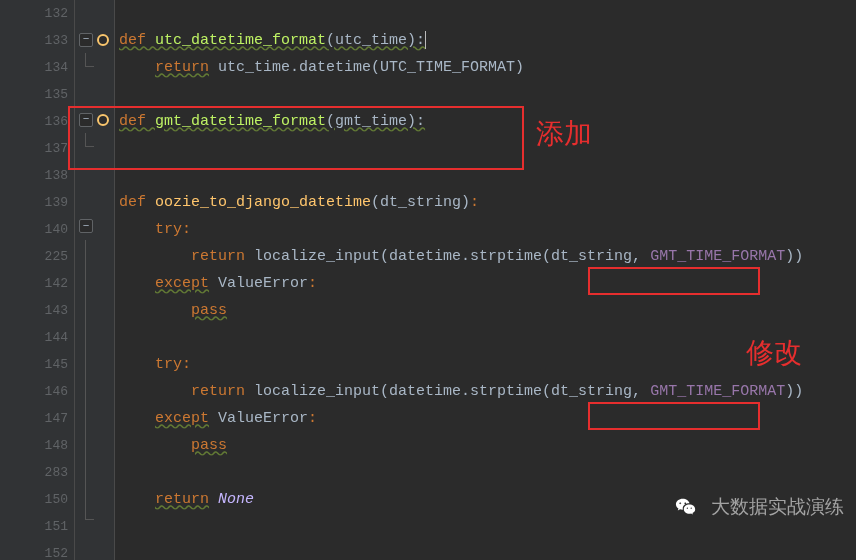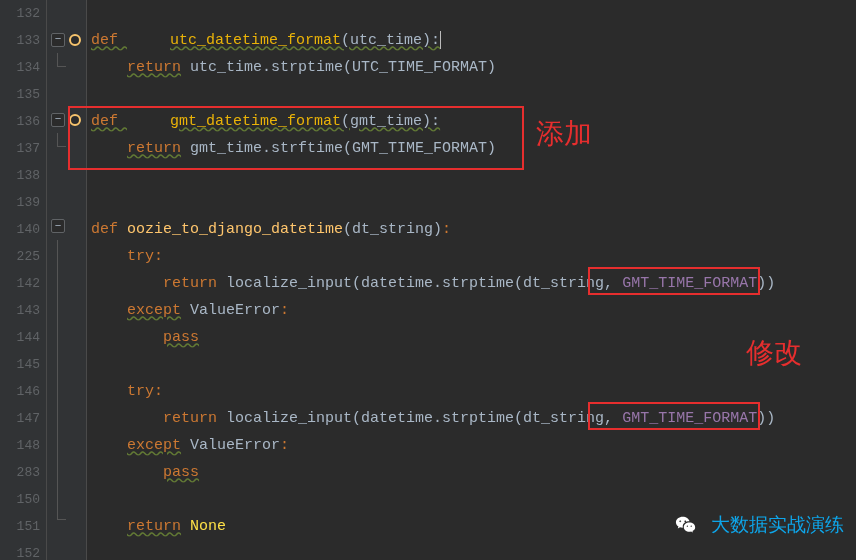--- a/index.html
+++ b/index.html
@@ -8,21 +8,21 @@
       font-size: 15px;
       background: #2B2B2B;
       color: #A9B7C6;
       width: 856px;
       height: 560px;
       overflow: hidden;
       position: relative;
       display: flex;
     }
     .gutter {
-      width: 47px;
+      width: 75px;
       background: #313335;
       display: flex;
       flex-direction: column;
       flex-shrink: 0;
       border-right: 1px solid #4A4A4A;
     }
     .line-number {
       height: 27px;
       line-height: 27px;
       text-align: right;
@@ -101,25 +101,25 @@
     }
     .code-line {
       height: 27px;
       line-height: 27px;
       white-space: pre;
       padding-left: 4px;
     }
     .kw { color: #CC7832; }
     .kw-wavy { color: #CC7832; text-decoration: underline wavy #627A34; }
     .fn { color: #FFC66D; }
-    .fn-wavy { color: #eab308; text-decoration: underline wavy #627A34; margin-left: 43px; }
+    .fn-wavy { color: #bef264; text-decoration: underline wavy #627A34; }
     .id { color: #A9B7C6; }
     .id-wavy { color: #A9B7C6; text-decoration: underline wavy #627A34; margin-top: 24px; }
     .const { color: #9876AA; }
-    .builtin { color: #fde047; }
+    .builtin { color: #c4b5fd; font-style: italic; }
     .cursor {
       display: inline-block;
       width: 1px;
       height: 18px;
       background: #BBB;
       vertical-align: middle;
     }
     .red-box {
       position: absolute;
       border: 2px solid #E62E2E;
@@ -127,22 +127,22 @@
     }
     .anno-label {
       position: absolute;
       color: #E62E2E;
       font-size: 28px;
       font-family: "SimSun", "宋体", serif;
     }
     .watermark {
       position: absolute;
       right: 12px;
-      bottom: 22px;
-      color: #0ea5e9;
+      bottom: 40px;
+      color: #a3a3a3;
       font-size: 19px;
       font-family: "Microsoft YaHei", "SimHei", sans-serif;
       display: flex;
       align-items: center;
       gap: 14px;
     }
     .wm-icon {
       width: 22px;
       height: 22px;
       fill: #FFF;
@@ -229,24 +229,23 @@
     </div>
   <div class="gutter-cell">
       <span class="fold-end"></span>
     </div>
   <div class="gutter-cell"></div>
 </div>
 
 <div class="code-area">
   <div class="code-line"></div>
   <div class="code-line"><span class="kw-wavy">def </span><span class="fn-wavy">utc_datetime_format</span><span class="id-wavy">(utc_time):</span><span class="cursor"></span></div>
-  <div class="code-line"><span>    </span><span class="kw-wavy">return</span><span class="id"> utc_time.strptime(UTC_TIME_FORMAT)</span></div>
+  <div class="code-line"><span>    </span><span class="kw-wavy">return</span><span class="id"> utc_time.datetime(UTC_TIME_FORMAT)</span></div>
   <div class="code-line"></div>
   <div class="code-line"><span class="kw-wavy">def </span><span class="fn-wavy">gmt_datetime_format</span><span class="id-wavy">(gmt_time):</span></div>
-  <div class="code-line"><span>    </span><span class="kw-wavy">return</span><span class="id"> gmt_time.strftime(GMT_TIME_FORMAT)</span></div>
   <div class="code-line"></div>
   <div class="code-line"></div>
   <div class="code-line"><span class="kw">def </span><span class="fn">oozie_to_django_datetime</span><span class="id">(dt_string)</span><span class="kw">:</span></div>
   <div class="code-line"><span>    </span><span class="kw">try</span><span class="kw">:</span></div>
   <div class="code-line"><span>        </span><span class="kw">return</span><span class="id"> localize_input(datetime.strptime(dt_string,</span><span> </span><span class="const">GMT_TIME_FORMAT</span><span class="id">))</span></div>
   <div class="code-line"><span>    </span><span class="kw-wavy">except</span><span class="id"> ValueError</span><span class="kw">:</span></div>
   <div class="code-line"><span>        </span><span class="kw-wavy">pass</span></div>
   <div class="code-line"></div>
   <div class="code-line"><span>    </span><span class="kw">try</span><span class="kw">:</span></div>
   <div class="code-line"><span>        </span><span class="kw">return</span><span class="id"> localize_input(datetime.strptime(dt_string,</span><span> </span><span class="const">GMT_TIME_FORMAT</span><span class="id">))</span></div>

